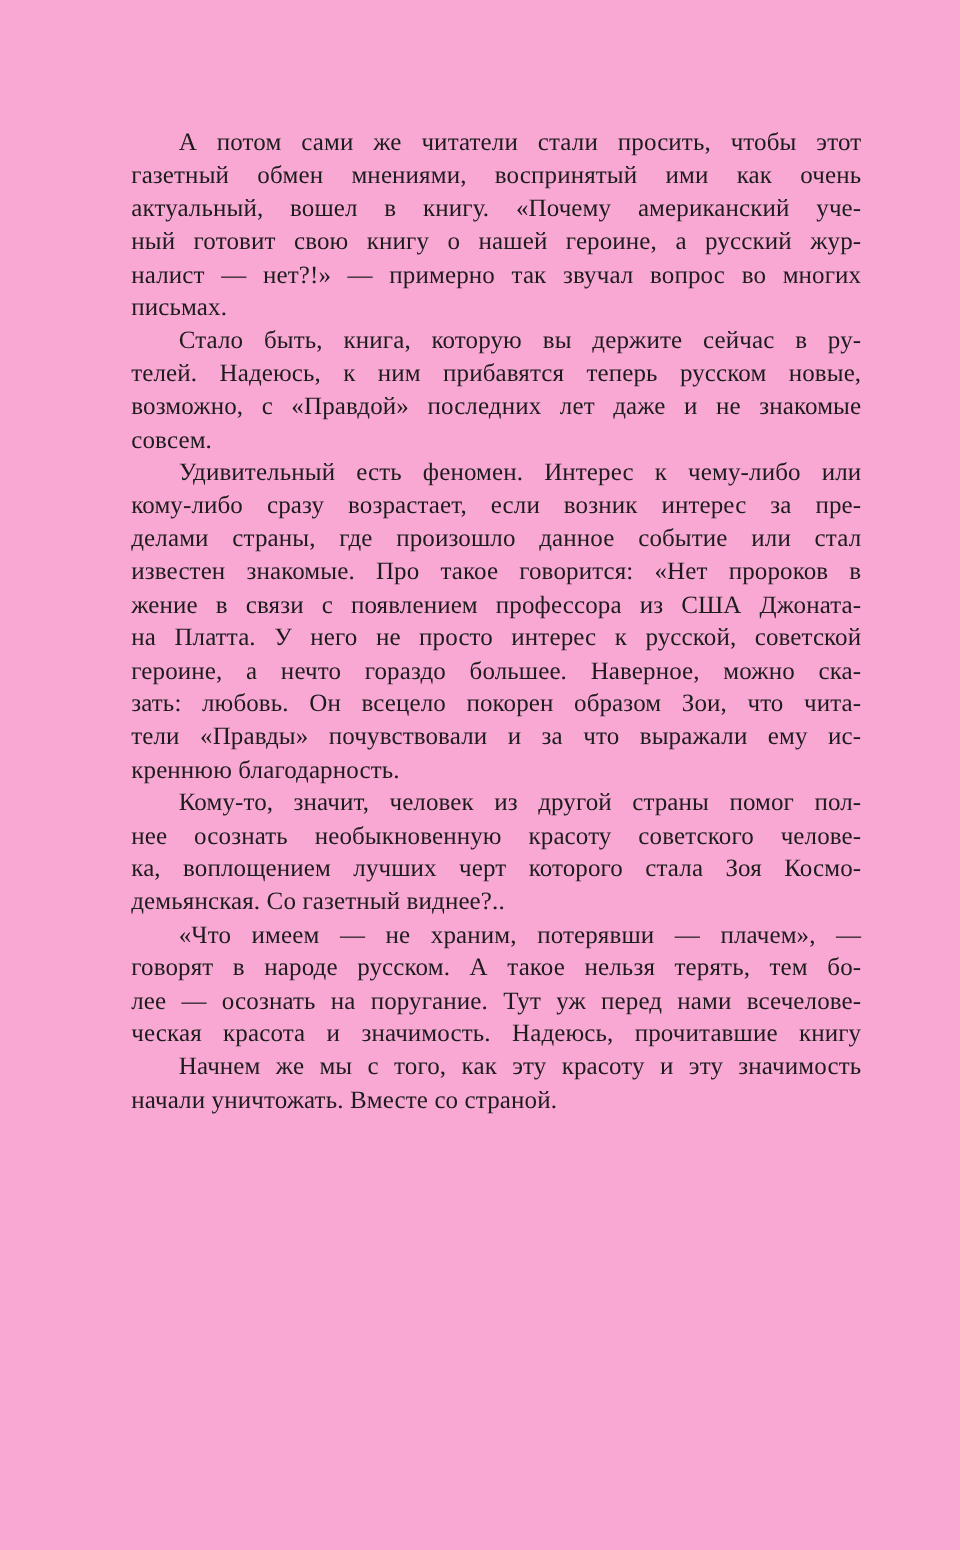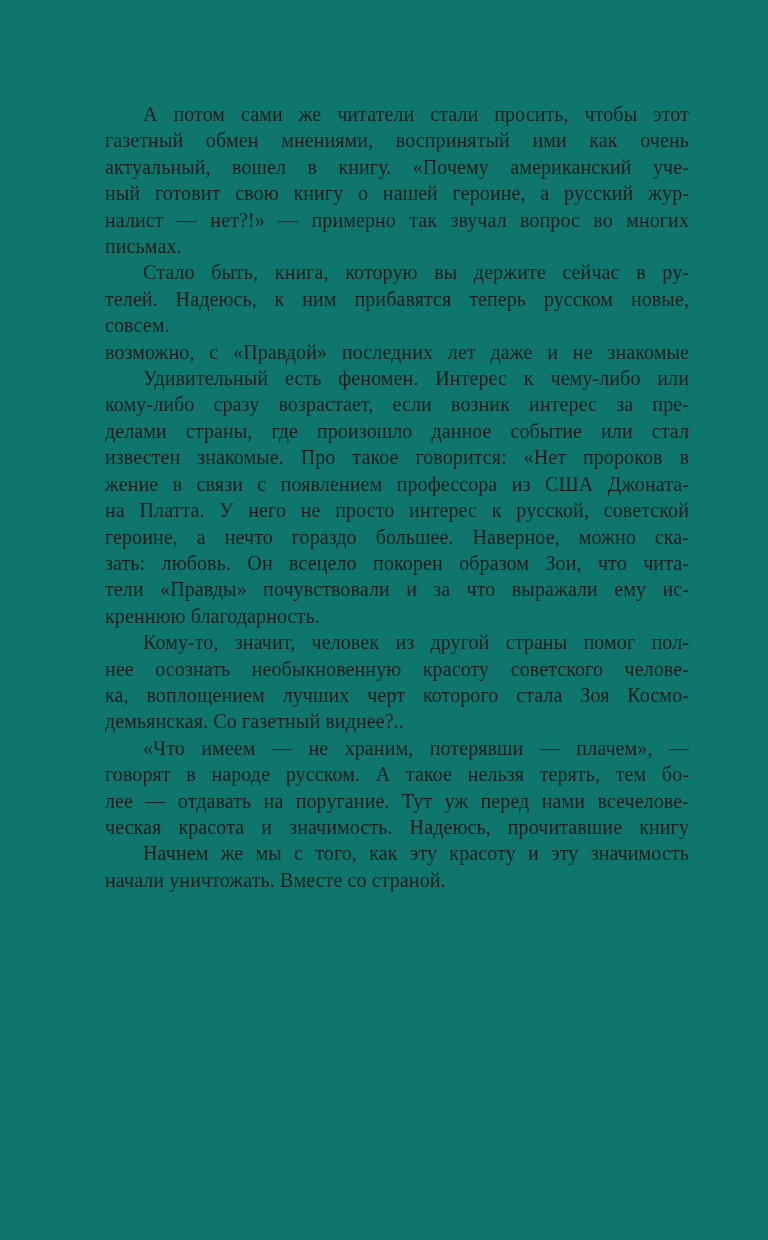--- a/index.html
+++ b/index.html
@@ -5,21 +5,21 @@
   html, body {
     margin: 0;
     padding: 0;
     background: #ffffff;
   }
   .book-page {
     position: relative;
     width: 768px;
     height: 1240px;
     box-sizing: border-box;
-    background: #0f766e;
+    background: #f9a8d4;
     color: #1c1c1c;
     font-family: "Liberation Serif", "DejaVu Serif", serif;
     padding: 101px 79px 0 105px;
     overflow: hidden;
   }
   .paragraph {
     margin: 0;
     padding: 0;
   }
   .line {
@@ -48,22 +48,22 @@
         <div class="line first">А потом сами же читатели стали просить, чтобы этот</div>
         <div class="line">газетный обмен мнениями, воспринятый ими как очень</div>
         <div class="line">актуальный, вошел в книгу. «Почему американский уче-</div>
         <div class="line">ный готовит свою книгу о нашей героине, а русский жур-</div>
         <div class="line">налист — нет?!» — примерно так звучал вопрос во многих</div>
         <div class="line last">письмах.</div>
       </div>
       <div class="paragraph">
         <div class="line first">Стало быть, книга, которую вы держите сейчас в ру-</div>
         <div class="line">телей. Надеюсь, к ним прибавятся теперь русском новые,</div>
+        <div class="line">возможно, с «Правдой» последних лет даже и не знакомые</div>
         <div class="line last">совсем.</div>
-        <div class="line">возможно, с «Правдой» последних лет даже и не знакомые</div>
       </div>
       <div class="paragraph">
         <div class="line first">Удивительный есть феномен. Интерес к чему-либо или</div>
         <div class="line">кому-либо сразу возрастает, если возник интерес за пре-</div>
         <div class="line">делами страны, где произошло данное событие или стал</div>
         <div class="line">известен знакомые. Про такое говорится: «Нет пророков в</div>
         <div class="line">жение в связи с появлением профессора из США Джоната-</div>
         <div class="line">на Платта. У него не просто интерес к русской, советской</div>
         <div class="line">героине, а нечто гораздо большее. Наверное, можно ска-</div>
         <div class="line">зать: любовь. Он всецело покорен образом Зои, что чита-</div>
@@ -72,21 +72,21 @@
       </div>
       <div class="paragraph">
         <div class="line first">Кому-то, значит, человек из другой страны помог пол-</div>
         <div class="line">нее осознать необыкновенную красоту советского челове-</div>
         <div class="line">ка, воплощением лучших черт которого стала Зоя Космо-</div>
         <div class="line last">демьянская. Со газетный виднее?..</div>
       </div>
       <div class="paragraph">
         <div class="line first">«Что имеем — не храним, потерявши — плачем», —</div>
         <div class="line">говорят в народе русском. А такое нельзя терять, тем бо-</div>
-        <div class="line">лее — отдавать на поругание. Тут уж перед нами всечелове-</div>
+        <div class="line">лее — осознать на поругание. Тут уж перед нами всечелове-</div>
         <div class="line">ческая красота и значимость. Надеюсь, прочитавшие книгу</div>
       </div>
       <div class="paragraph">
         <div class="line first">Начнем же мы с того, как эту красоту и эту значимость</div>
         <div class="line last">начали уничтожать. Вместе со страной.</div>
       </div>
     </main>
 </div>
 
 </body></html>

